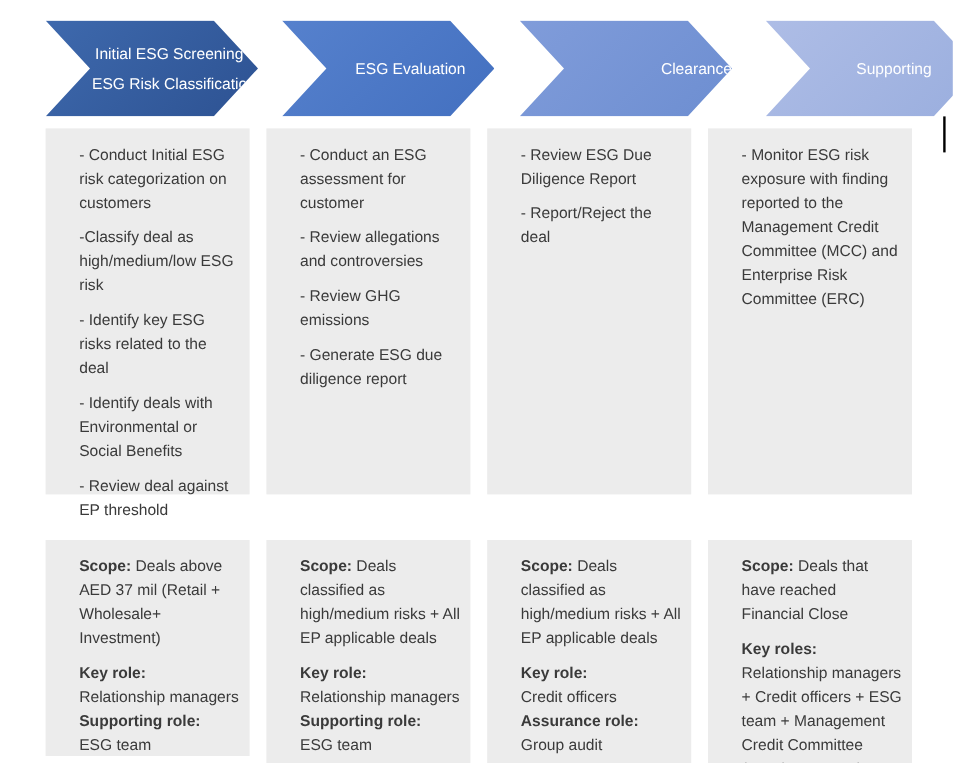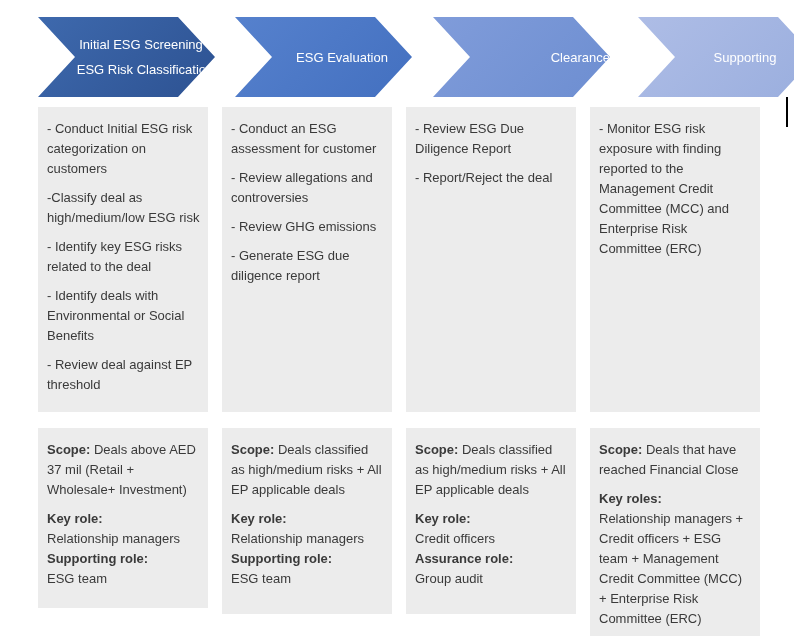--- a/index.html
+++ b/index.html
@@ -19,24 +19,24 @@
   }
   .chevron .line{display:block;}
   .chevron .line + .line{margin-top:8px;}
   .c1{left:38px;background:linear-gradient(135deg,#3e69ad 0%,#2d5292 100%);}
   .c2{left:235px;background:linear-gradient(135deg,#5681cd 0%,#4370c0 100%);}
   .c3{left:433px;background:linear-gradient(135deg,#809cda 0%,#6d8ed1 100%);align-items:flex-end;}
   .c4{left:638px;background:linear-gradient(135deg,#aebde6 0%,#9aaede 100%);}
   
   .box{
     position:absolute;background:#ececec;width:170px;box-sizing:border-box;
-    padding:12px 8px 0 9px;font-size:13px;line-height:20px;
+    padding:12px 8px 0 28px;font-size:13px;line-height:20px;
   }
   .upper{top:107px;height:305px;}
-  .lower{top:428px;}
+  .lower{top:450px;}
   .x1{left:38px;} .x2{left:222px;} .x3{left:406px;} .x4{left:590px;}
   .h1{height:180px;} .h2{height:186px;} .h3{height:186px;} .h4{height:238px;}
   .box p{margin:0 0 9px 0;}
   .b{font-weight:bold;}
   .role-line{margin:0;}
   .link{
     color:#26282a;text-decoration:underline;
     text-decoration-color:#4472c4;
   }
   

